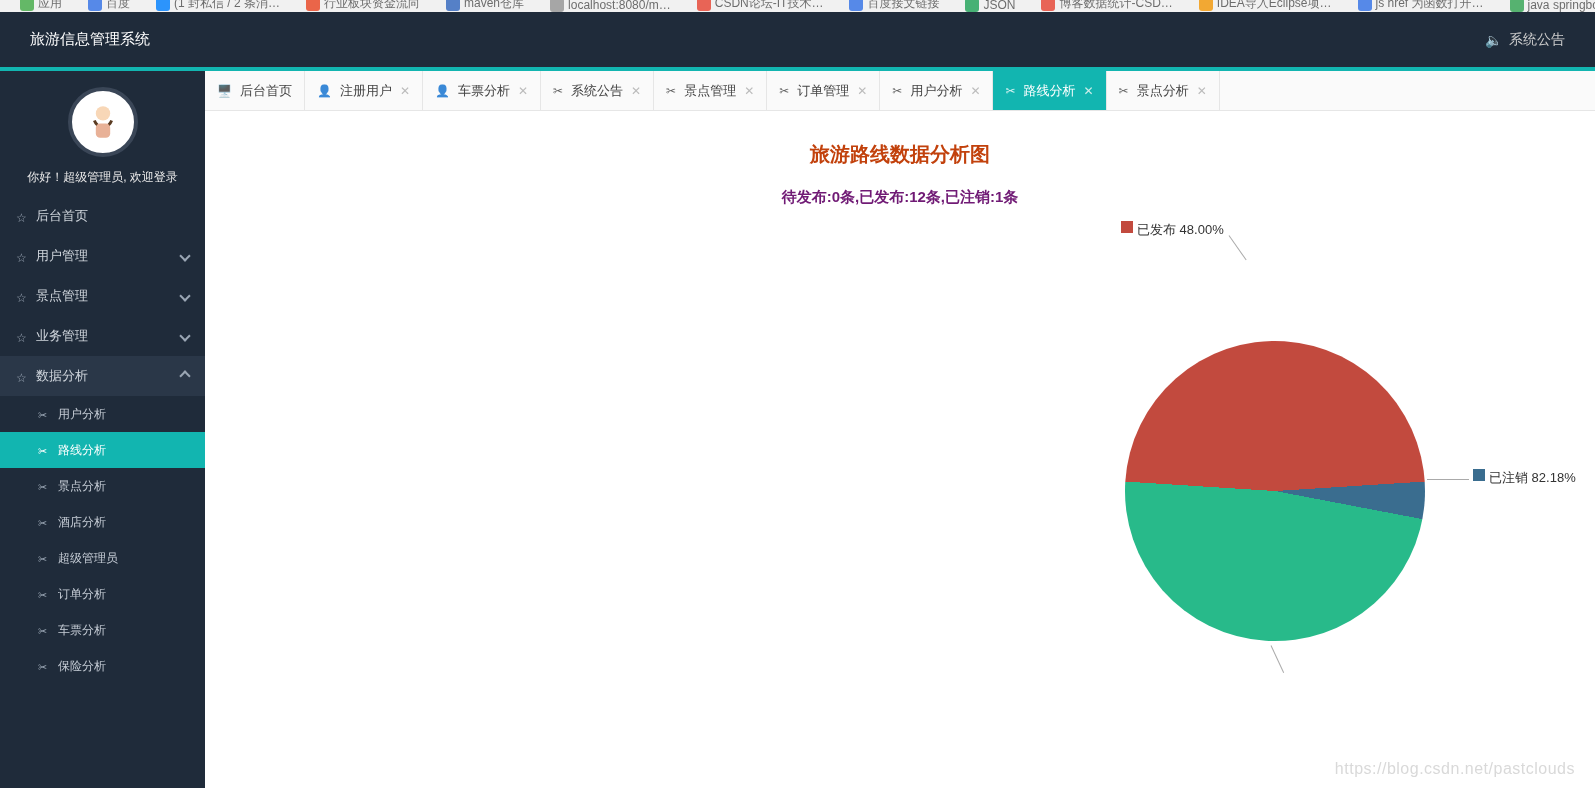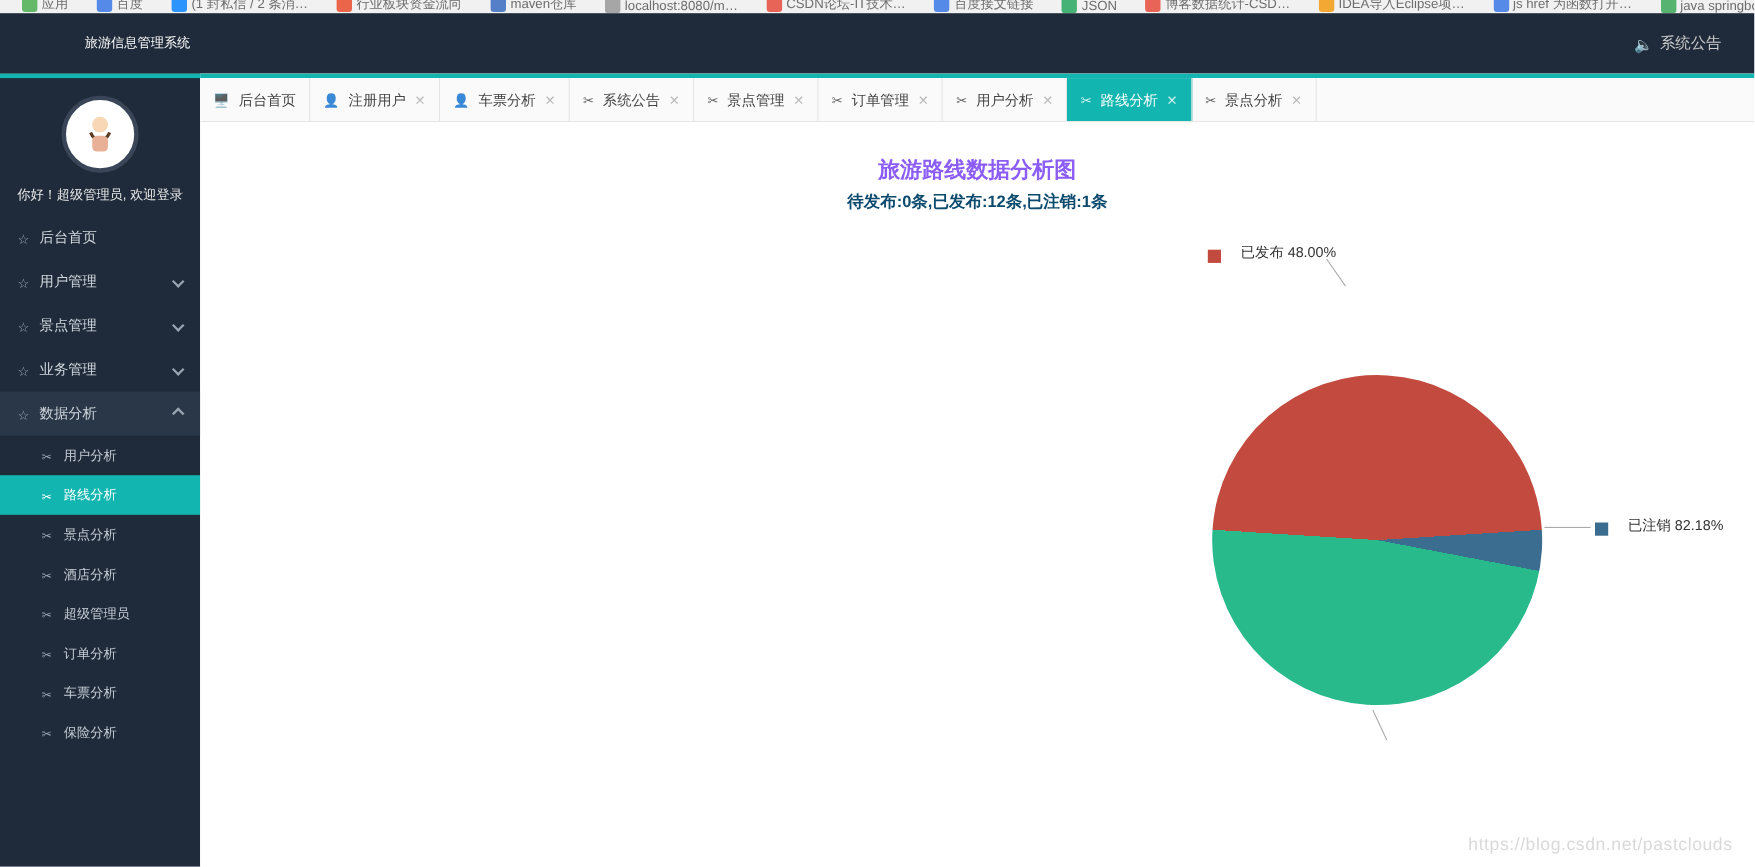--- a/index.html
+++ b/index.html
@@ -5,26 +5,26 @@
   * { margin:0; padding:0; box-sizing:border-box; font-family:"Microsoft YaHei", Arial, sans-serif; }
   body { width:1595px; height:788px; overflow:hidden; background:#fff; }
 
   
   .bm-bar { height:12px; background:#f1f1f1; display:flex; gap:26px; padding:0 20px; font-size:12px; color:#555; overflow:hidden; align-items:flex-end; white-space:nowrap; }
   .bm { display:flex; align-items:center; gap:4px; opacity:.85; }
   .bm .ico { width:14px; height:14px; border-radius:3px; display:inline-block; }
 
   
   .header { height:55px; background:#1f2b3a; display:flex; align-items:center; justify-content:space-between; color:#fff; padding:0 30px; }
-  .header .title { font-size:12px;margin-left:47px; }
+  .header .title { font-size:15px; }
   .header .notice { font-size:14px; color:#ccc; cursor:pointer; display:flex; align-items:center; gap:6px; }
 
   
   .shell { display:flex; height:721px; }
-  .sidebar { width:182px; background:#1f2b3a; color:#97a4b3; display:flex; flex-direction:column; border-top:4px solid #12b5b0; }
+  .sidebar { width:205px; background:#1f2b3a; color:#97a4b3; display:flex; flex-direction:column; border-top:4px solid #12b5b0; }
   .content { flex:1; background:#fff; display:flex; flex-direction:column; border-top:4px solid #12b5b0; }
 
   
   .user-box { text-align:center; padding:16px 0 10px; }
   .avatar { width:70px; height:70px; border-radius:50%; background:#fff; margin:0 auto 12px; border:4px solid #3a4657; display:flex; align-items:center; justify-content:center; }
   .avatar svg { width:46px; height:46px; }
   .greet { font-size:12px; color:#e9e9e9; }
 
   
   .nav-item { height:40px; display:flex; align-items:center; padding:0 16px; font-size:13px; cursor:pointer; justify-content:space-between; color:#d0d6dd; }
@@ -46,36 +46,36 @@
   .tabs { height:40px; background:#fafafa; border-bottom:1px solid #e6e6e6; display:flex; align-items:stretch; font-size:13px; }
   .tab { display:flex; align-items:center; padding:0 12px; border-right:1px solid #e6e6e6; color:#444; cursor:pointer; gap:8px; white-space:nowrap; }
   .tab .ti { font-size:12px; opacity:.85; }
   .tab .cl { font-size:12px; color:#bbb; cursor:pointer; }
   .tab.active { background:#12b5b0; color:#fff; }
   .tab.active .cl { color:#cfeeea; }
 
   
   .chart-wrap { flex:1; position:relative; }
   .chart-titles { position:absolute; left:0; right:0; top:30px; text-align:center; }
-  .chart-titles h2 { font-size:20px; font-weight:700; color:#8b5cf6; }
-  .chart-titles .sub { font-size:15px; font-weight:700; color:#0c4a6e; margin-top:6px; }
+  .chart-titles h2 { font-size:20px; font-weight:700; color:#c2410c; }
+  .chart-titles .sub { font-size:15px; font-weight:700; color:#701a75; margin-top:20px; }
 
   
   .pie-block { position:absolute; left:920px; top:230px; width:300px; height:300px; }
   .pie { width:300px; height:300px; border-radius:50%;
          background: conic-gradient(
            #c24a3e 0deg 172.8deg,
            #3a6d8f 172.8deg 187.2deg,
            #28ba8a 187.2deg 360deg
          );
          transform:rotate(-86.4deg);
   }
 
   
-  .callout { position:absolute; font-size:13px; color:#333; display:flex; align-items:flex-end; gap:18px; }
+  .callout { position:absolute; font-size:13px; color:#333; display:flex; align-items:flex-start; gap:4px; }
   .sw { width:12px; height:12px; display:inline-block; }
   .line { position:absolute; background:#aaa; height:1px; }
 
   .watermark { position:absolute; right:20px; bottom:10px; color:#d9d9d9; font-size:16px; letter-spacing:.5px; }
 </style>
 </head>
 <body>
 
 <div class="bm-bar" id="bm-bar">
     <div class="bm">

